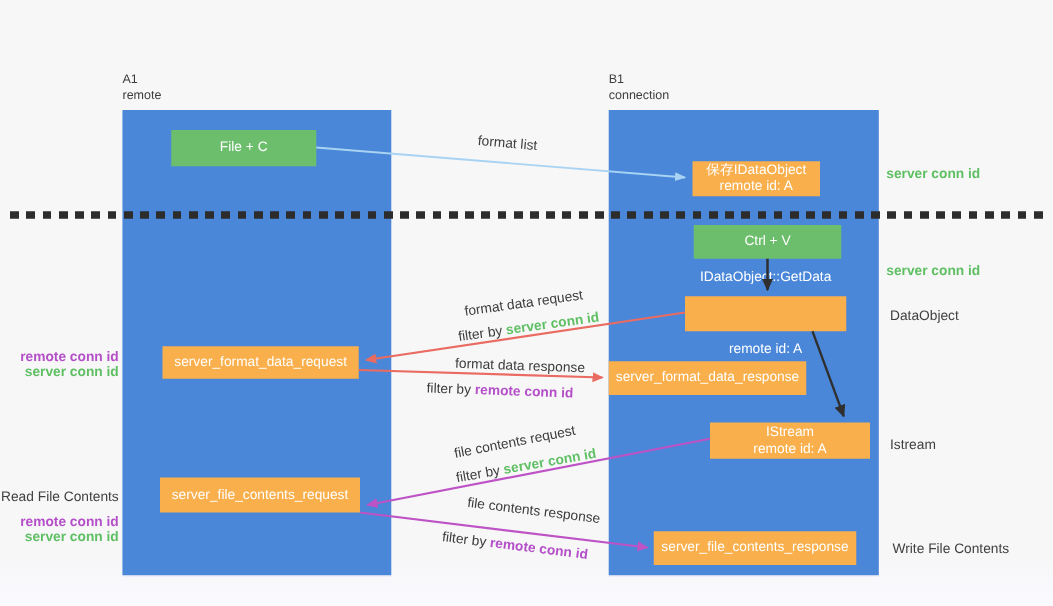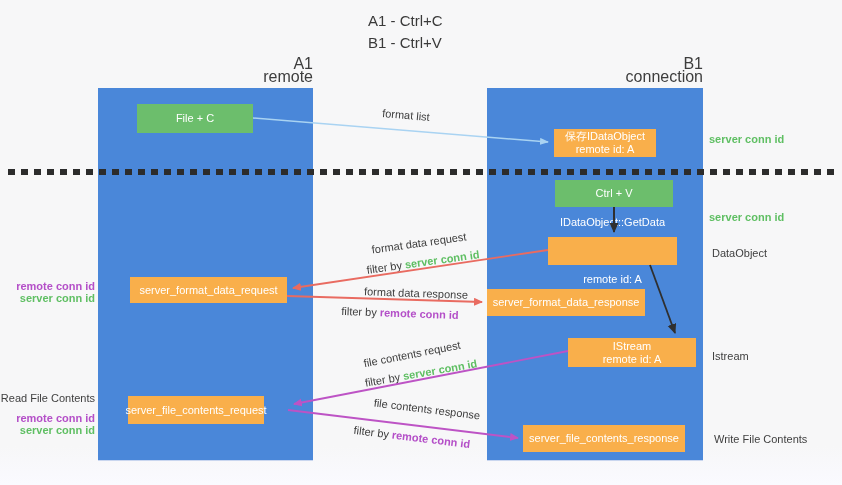--- a/index.html
+++ b/index.html
@@ -4,21 +4,21 @@
 <style>
   html,body{margin:0;padding:0;background:#f7f7f8;}
   .stage{
     position:relative;width:842px;height:485px;overflow:hidden;
     background:linear-gradient(#f7f7f8 92%,#fafaff);
     font-family:"Liberation Sans","DejaVu Sans",sans-serif;
     color:#3c3c3c;
   }
   .abs{position:absolute;}
   .title{left:368px;top:10px;font-size:15px;line-height:22px;color:#3a3a3a;}
-  .col-header{top:57px;text-align:right;font-size:16px;line-height:13px;color:#3d3d3d;}
+  .col-header{top:57px;text-align:left;font-size:10px;line-height:13px;color:#3d3d3d;}
   .lifeline{top:88px;height:372px;background:#4A87D9;z-index:1;box-shadow:0 1px 0 #c9d6ef;}
   .dotted{
     left:8px;top:169px;width:828px;height:6px;z-index:3;
     background:repeating-linear-gradient(90deg,#2c2c2c 0 7px,transparent 7px 13px);
   }
   .node{
     z-index:4;display:flex;flex-direction:column;align-items:center;justify-content:center;
     color:#fff;font-size:11px;line-height:13px;text-align:center;
   }
   .green-box{background:#6CBE6C;}
@@ -31,24 +31,20 @@
   .g{color:#5FBF63;font-weight:bold;}
   .p{color:#B44FC8;font-weight:bold;}
   .plain{color:#3f3f3f;}
   svg.arrows{position:absolute;left:0;top:0;z-index:6;pointer-events:none;}
 </style>
 </head>
 <body>
 
 <div class="stage">
 
-  <div class="abs title">
-    <div>A1 - Ctrl+C</div>
-    <div>B1 - Ctrl+V</div>
-  </div>
 
   <div class="abs col-header" style="left:98px;width:215px;">
     <div>A1</div>
     <div>remote</div>
   </div>
   <div class="abs col-header" style="left:487px;width:216px;">
     <div>B1</div>
     <div>connection</div>
   </div>
 
@@ -81,21 +77,21 @@
 
   <div class="abs node orange-box" style="left:130px;top:277px;width:157px;height:26px;">
     <div>server_format_data_request</div>
   </div>
 
   <div class="abs node orange-box" style="left:568px;top:338px;width:128px;height:29px;">
     <div>IStream</div>
     <div>remote id: A</div>
   </div>
 
-  <div class="abs node orange-box" style="left:128px;top:396px;width:136px;height:28px;">
+  <div class="abs node orange-box" style="left:128px;top:382px;width:160px;height:28px;">
     <div>server_file_contents_request</div>
   </div>
 
   <div class="abs node orange-box" style="left:523px;top:425px;width:162px;height:27px;">
     <div>server_file_contents_response</div>
   </div>
 
   <div class="abs alabel center" style="left:406px;top:115px;transform:translate(-50%,-50%) rotate(5deg);">format list</div>
 
   <div class="abs alabel center" style="left:419px;top:243px;transform:translate(-50%,-50%) rotate(-8deg);">format data request</div>

